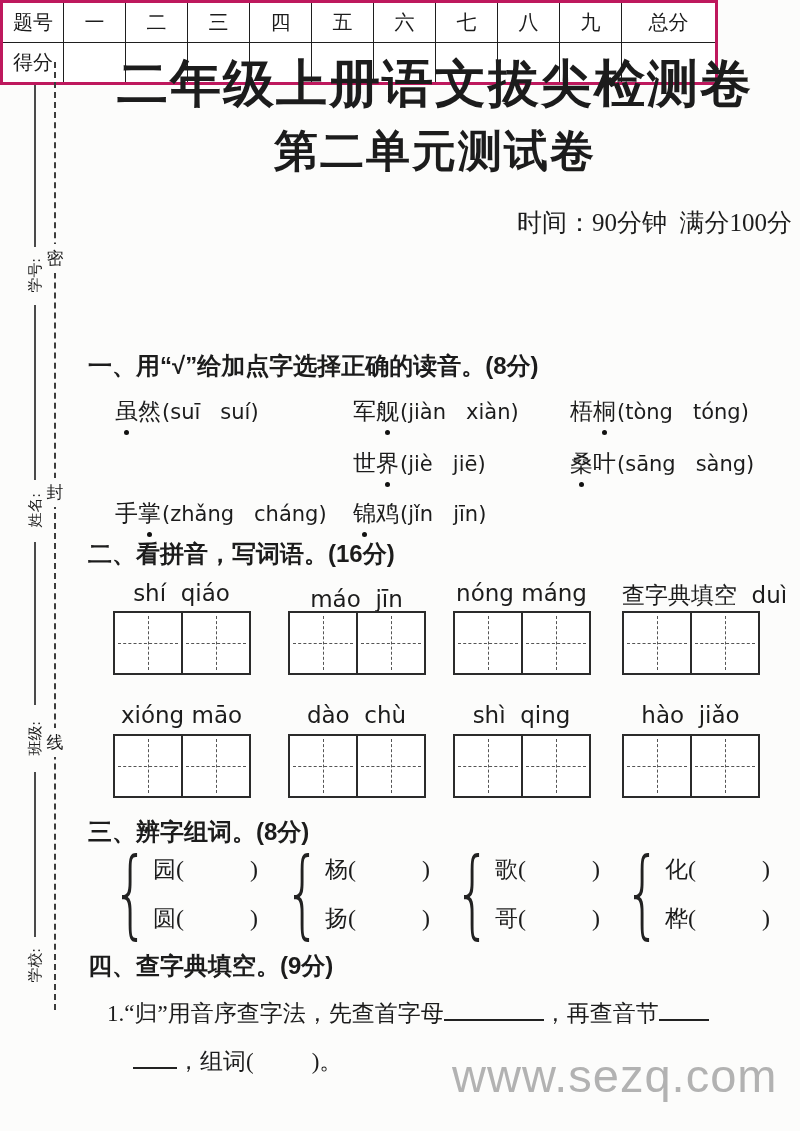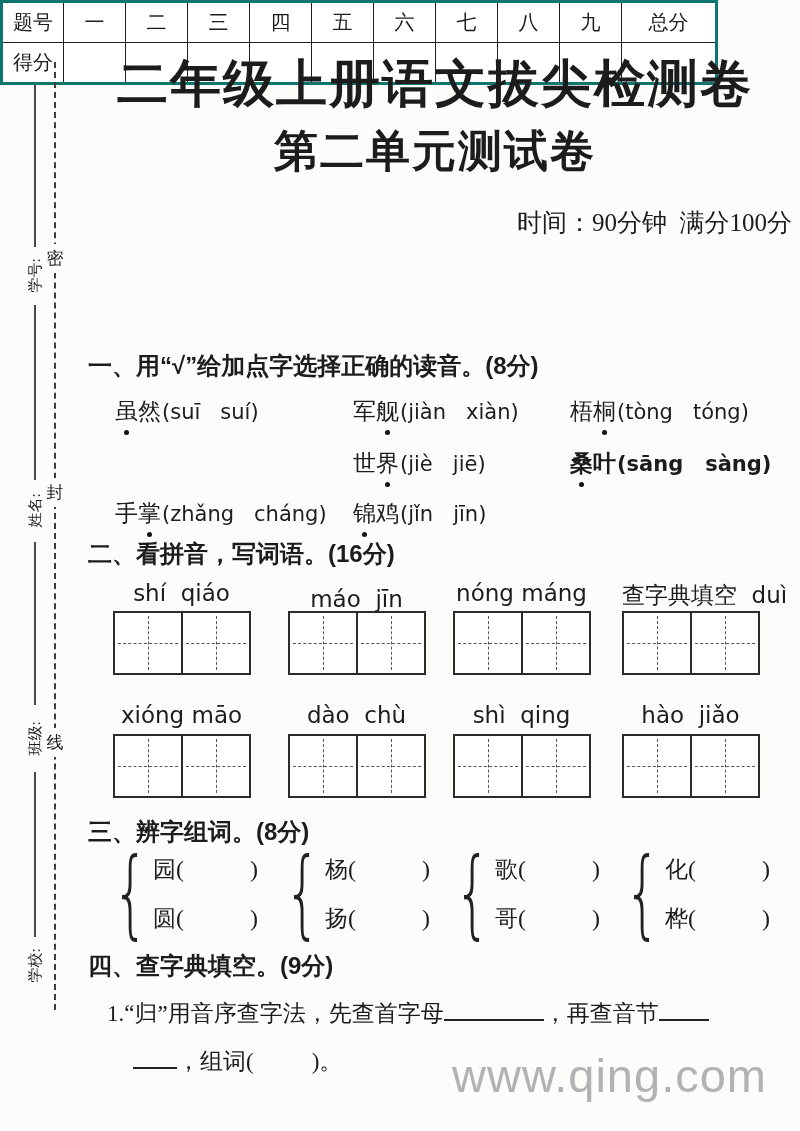--- a/index.html
+++ b/index.html
@@ -18,21 +18,21 @@
              transform:rotate(-90deg); white-space:nowrap; }
 
   
   .title    { left:70px; right:0; top:50px; text-align:center; font-size:51px; font-weight:800; letter-spacing:2px; }
   .subtitle { left:70px; right:0; top:122px; text-align:center; font-size:44px; font-weight:800; letter-spacing:2px; }
   .info-line { right:8px; top:206px; font-size:25px; white-space:pre; }
 
   
   .score-table { left:75px; top:248px; border-collapse:collapse; table-layout:fixed; background:#fff; }
   .score-table td { border:1.5px solid #1f1f1f; height:39px; text-align:center; font-size:20px; padding:0; }
-  .score-table { border:3px solid #0f766e; }
+  .score-table { border:3px solid #be185d; }
 
   
   .sec-head { left:75px; font-size:24px; font-weight:700;
               font-family:"Liberation Sans","DejaVu Sans",sans-serif; white-space:nowrap;margin-left:13px; }
 
   
   .w-item { font-size:23px; white-space:nowrap; }
   .dotchar { position:relative; display:inline-block; }
   .dotchar::after { content:""; position:absolute; left:50%; bottom:-8px; width:5px; height:5px;
                     margin-left:-2.5px; border-radius:50%; background:#111; }
@@ -136,21 +136,21 @@
   </div>
   <div class="abs w-item" style="left:353px; top:396px;">
     <span>军</span><span class="dotchar">舰</span><span></span><span class="opts">(jiàn   xiàn)</span>
   </div>
   <div class="abs w-item" style="left:570px; top:396px;">
     <span>梧</span><span class="dotchar">桐</span><span></span><span class="opts">(tòng   tóng)</span>
   </div>
   <div class="abs w-item" style="left:353px; top:448px;">
     <span>世</span><span class="dotchar">界</span><span></span><span class="opts">(jiè   jiē)</span>
   </div>
-  <div class="abs w-item" style="left:570px; top:448px;font-weight:bold;">
+  <div class="abs w-item" style="left:570px; top:448px;">
     <span></span><span class="dotchar">桑</span><span>叶</span><span class="opts">(sāng   sàng)</span>
   </div>
   <div class="abs w-item" style="left:115px; top:498px;">
     <span>手</span><span class="dotchar">掌</span><span></span><span class="opts">(zhǎng   cháng)</span>
   </div>
   <div class="abs w-item" style="left:353px; top:498px;">
     <span></span><span class="dotchar">锦</span><span>鸡</span><span class="opts">(jǐn   jīn)</span>
   </div>
 
   <div class="abs sec-head" style="top:538px;">二、看拼音，写词语。(16分)</div>
@@ -232,15 +232,15 @@
 
   <div class="abs sec-head" style="top:950px;">四、查字典填空。(9分)</div>
 
   <div class="abs q4-line" style="left:107px; top:998px;">
     <span>1.“归”用音序查字法，先查首字母</span><span class="blank" style="width:100px;"></span><span>，再查音节</span><span class="blank" style="width:50px;"></span>
   </div>
   <div class="abs q4-line" style="left:133px; top:1046px;">
     <span class="blank" style="width:44px;"></span><span>，组词(</span><span class="gap" style="width:58px;"></span><span>)。</span>
   </div>
 
-  <div class="abs watermark">www.qing.com</div>
+  <div class="abs watermark">www.sezq.com</div>
 
 </div>
 
 </body></html>

